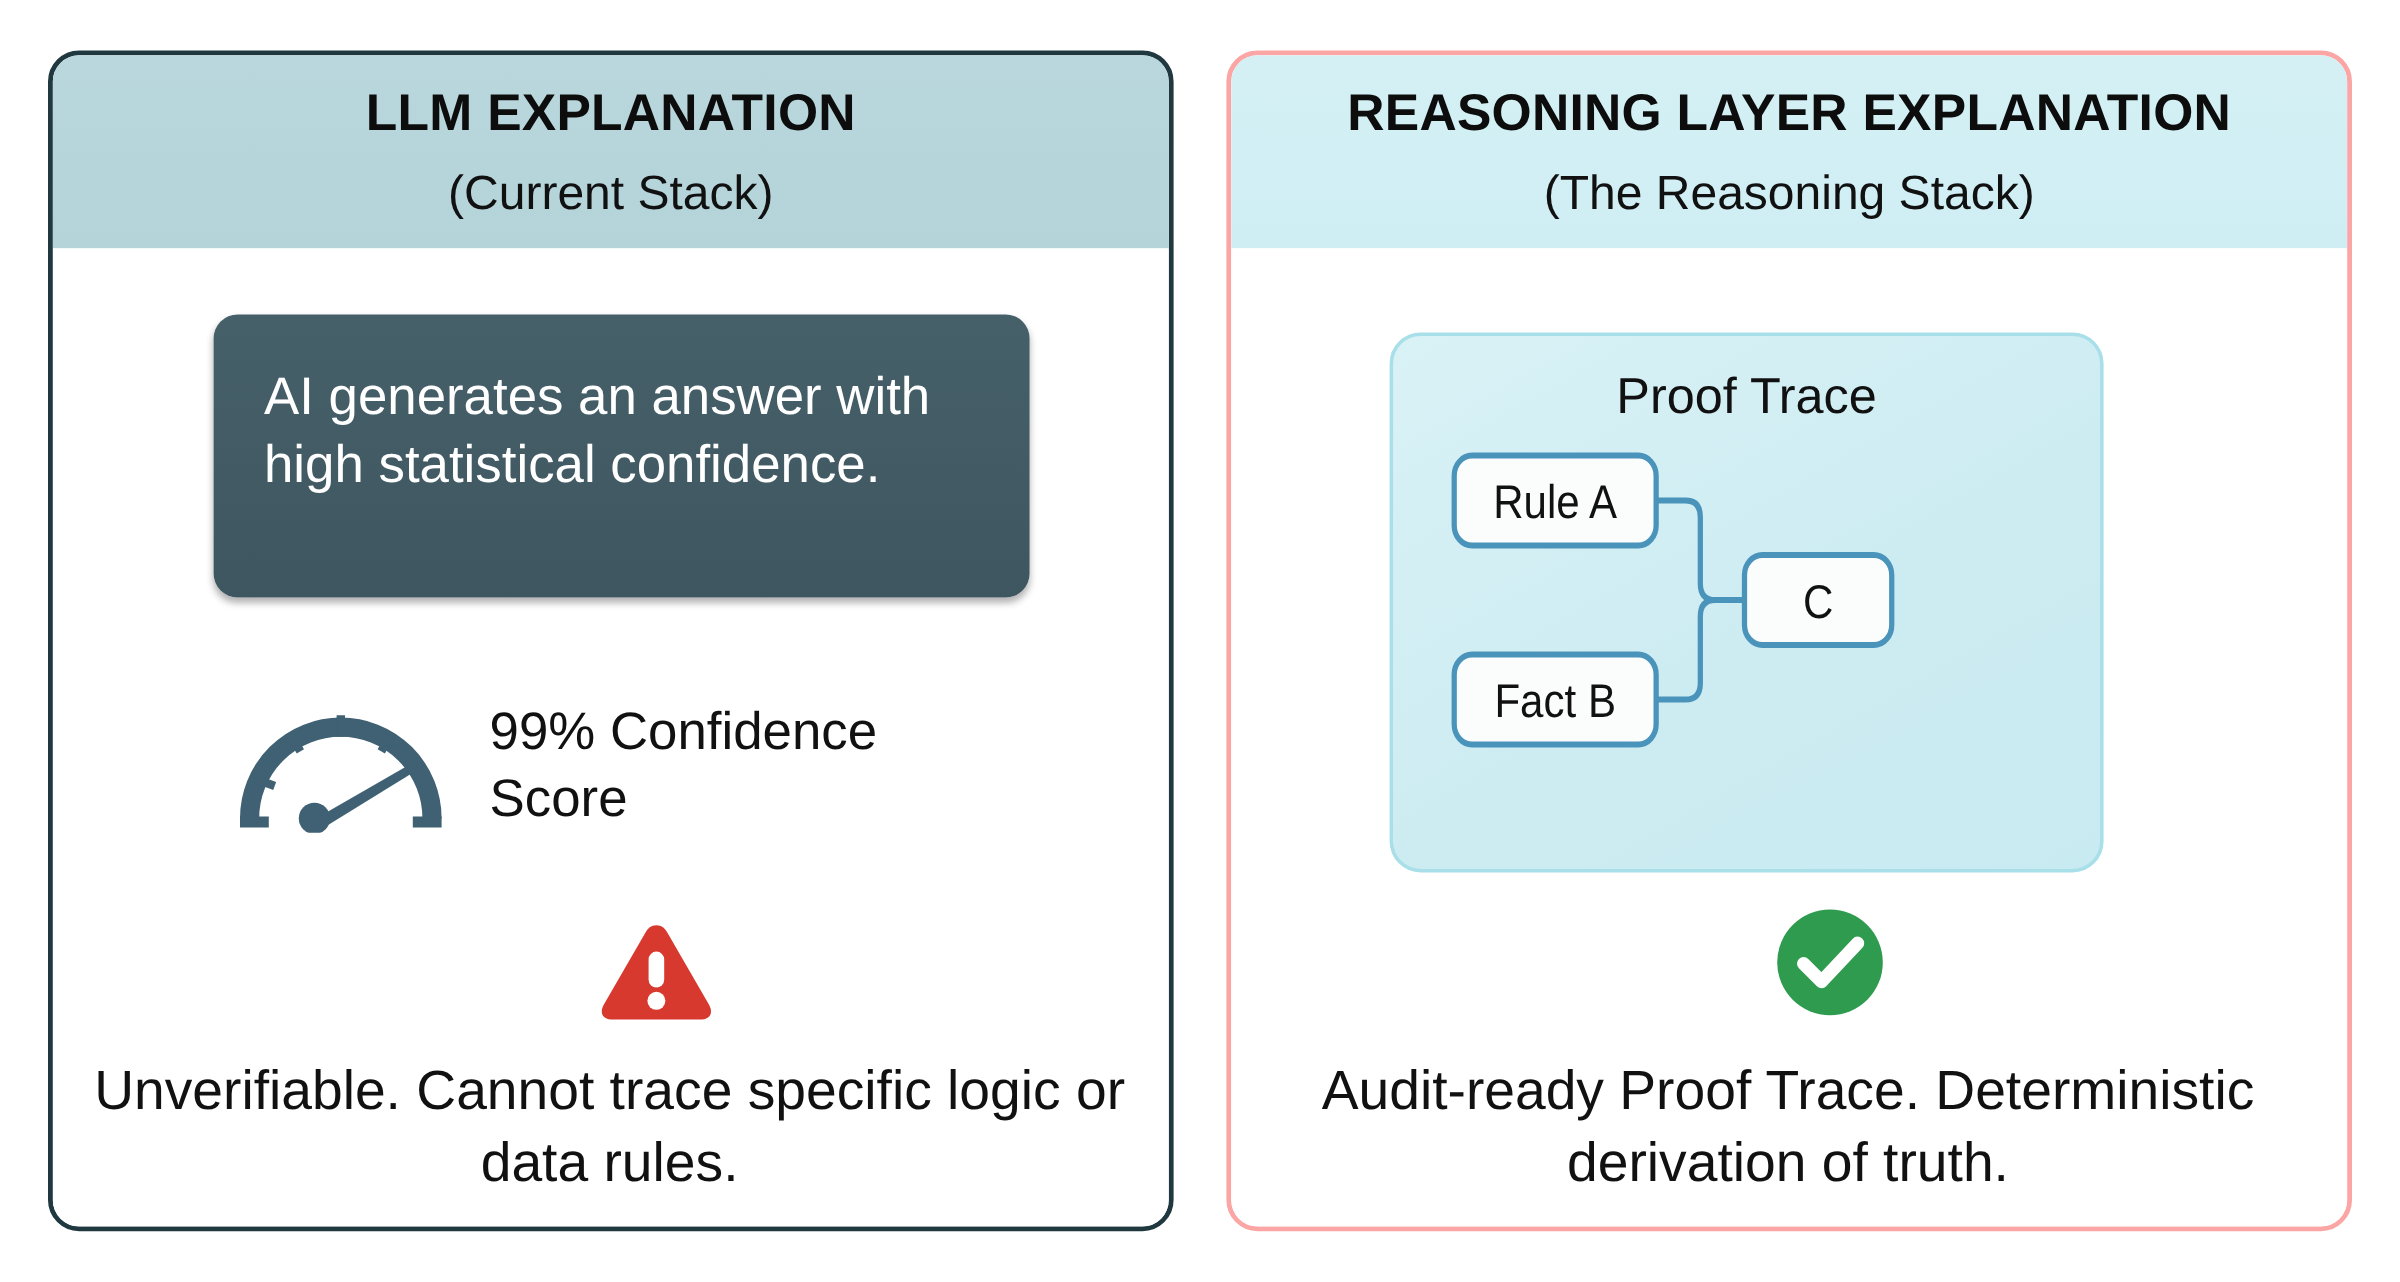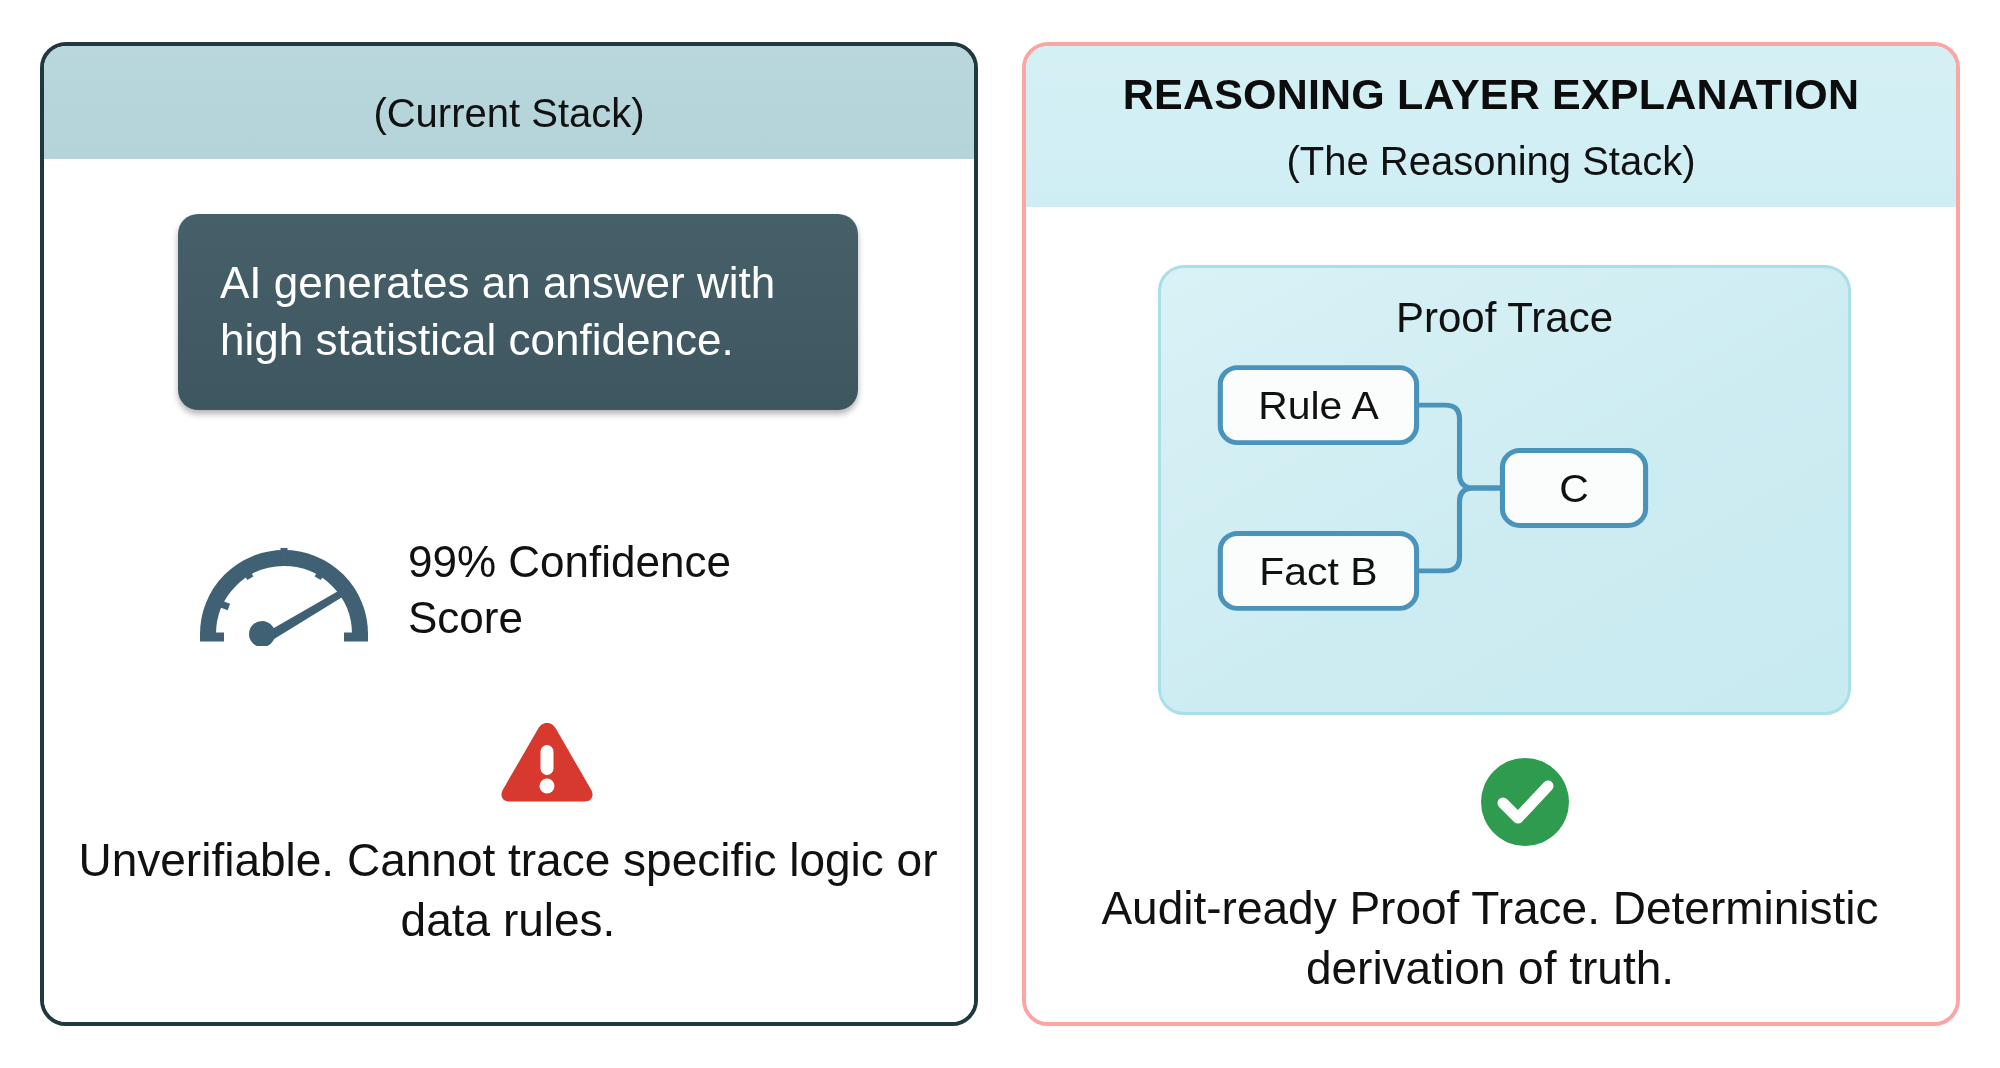--- a/index.html
+++ b/index.html
@@ -79,21 +79,21 @@
     position: relative;
     background: #ffffff;
   }
 
   
   .answer-box {
     position: absolute;
     left: 134px;
     top: 55px;
     width: 680px;
-    height: 196px;
+    height: 236px;
     background: linear-gradient(180deg, #466069 0%, #3e565f 100%);
     border-radius: 20px;
     box-shadow: 0 4px 6px rgba(0,0,0,0.30);
     box-sizing: border-box;
     padding: 40px 42px;
     display: flex;
     align-items: flex-start;
   }
   .answer-text {
     color: #ffffff;
@@ -139,22 +139,22 @@
     text-align: center;
     font-size: 46px;
     line-height: 1.30;
     color: #111111;
   }
 
   
   .proof-box {
     position: absolute;
     left: 132px;
-    top: 58px;
-    width: 693px;
+    top: 70px;
+    width: 595px;
     height: 450px;
     border-radius: 26px;
     border: 3px solid #a9dfe9;
     background: linear-gradient(150deg, #d9f2f6 0%, #cdecf2 55%, #c8eaf1 100%);
     box-sizing: border-box;
   }
   .proof-title {
     position: absolute;
     top: 26px;
     left: 0;
@@ -187,20 +187,21 @@
   }
 </style>
 </head>
 <body>
 
 <div class="stage">
 
   <section class="panel panel-left">
 
     <header class="panel-header">
+      <div class="panel-title">LLM EXPLANATION</div>
       <div class="panel-subtitle">(Current Stack)</div>
     </header>
 
     <div class="panel-body">
 
       <div class="answer-box">
         <div class="answer-text">AI generates an answer with high statistical confidence.</div>
       </div>
 
       <div class="confidence-row">

